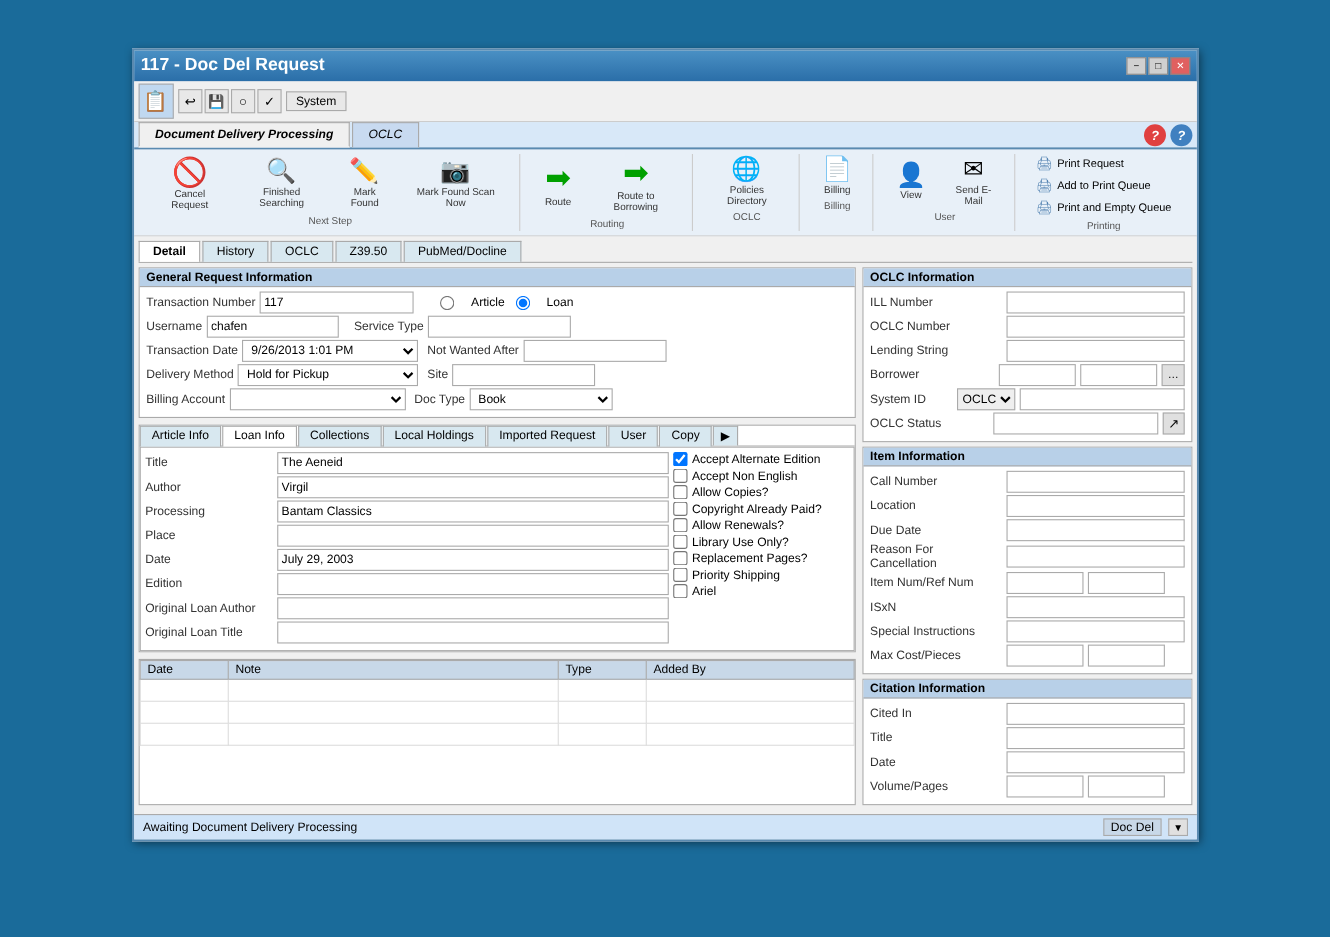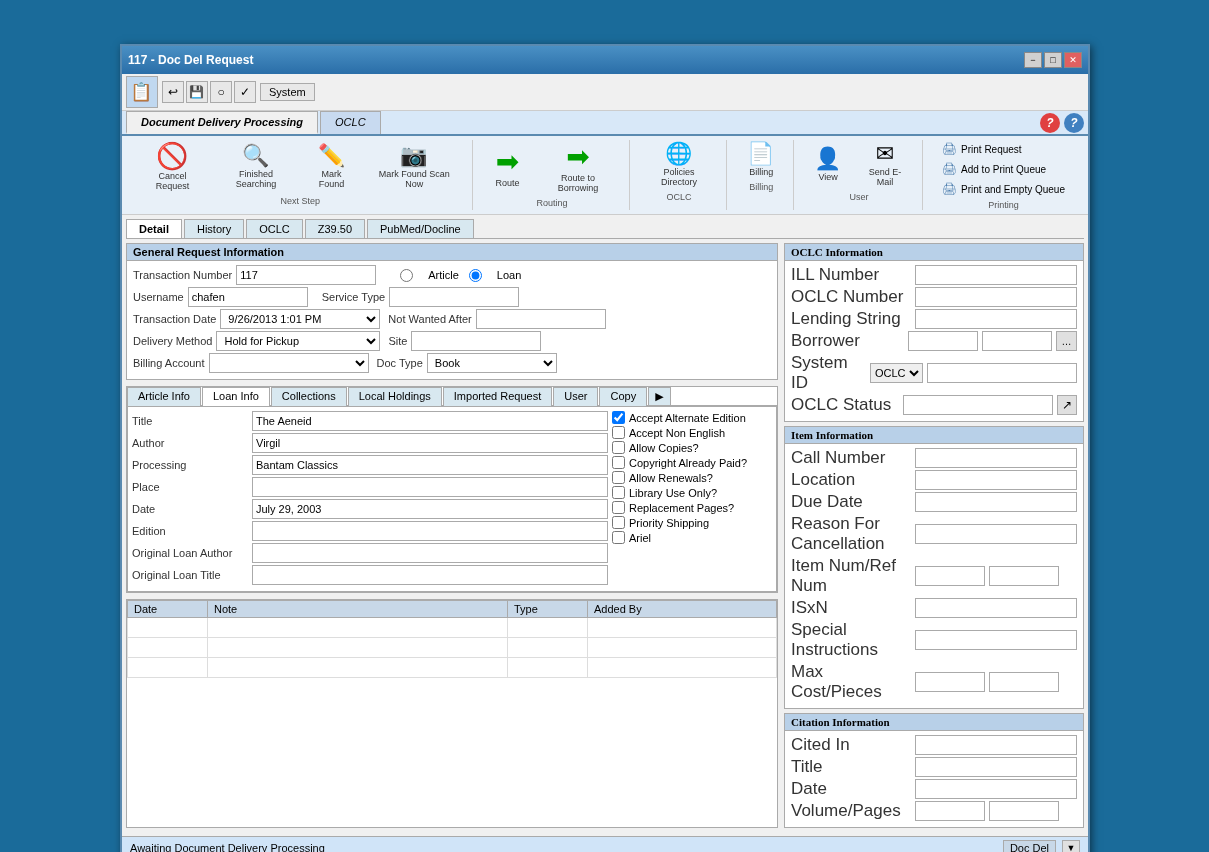--- a/index.html
+++ b/index.html
@@ -21,21 +21,21 @@
     .title-bar {
       background: linear-gradient(180deg, #4a90c4 0%, #2a6ea8 100%);
       color: white;
       display: flex;
       align-items: center;
       justify-content: space-between;
       padding: 4px 6px;
       height: 28px;
     }
     .title-bar-text {
-      font-size: 12px;
+      font-size: 16px;
       font-weight: bold;
       color: white;
     }
     .title-bar-controls {
       display: flex;
       gap: 2px;
     }
     .title-btn {
       width: 18px;
       height: 16px;
@@ -374,34 +374,33 @@
       border: 1px solid #aaa;
       background: white;
       margin-bottom: 4px;
     }
     .right-section-title {
       background: #b8d0e8;
       padding: 2px 6px;
       font-weight: bold;
       font-size: 11px;
       border-bottom: 1px solid #aaa;
-      font-family: Liberation Serif, serif;
     }
     .right-content {
       padding: 4px 6px;
     }
     .right-row {
       display: flex;
       align-items: center;
       margin-bottom: 2px;
       gap: 4px;
     }
     .right-label {
       width: 120px;
-      font-size: 17px;
+      font-size: 11px;
       color: #333;
     }
     .right-input {
       flex: 1;
       height: 20px;
       border: 1px solid #aaa;
       padding: 0 3px;
       font-size: 11px;
       background: white;
     }

